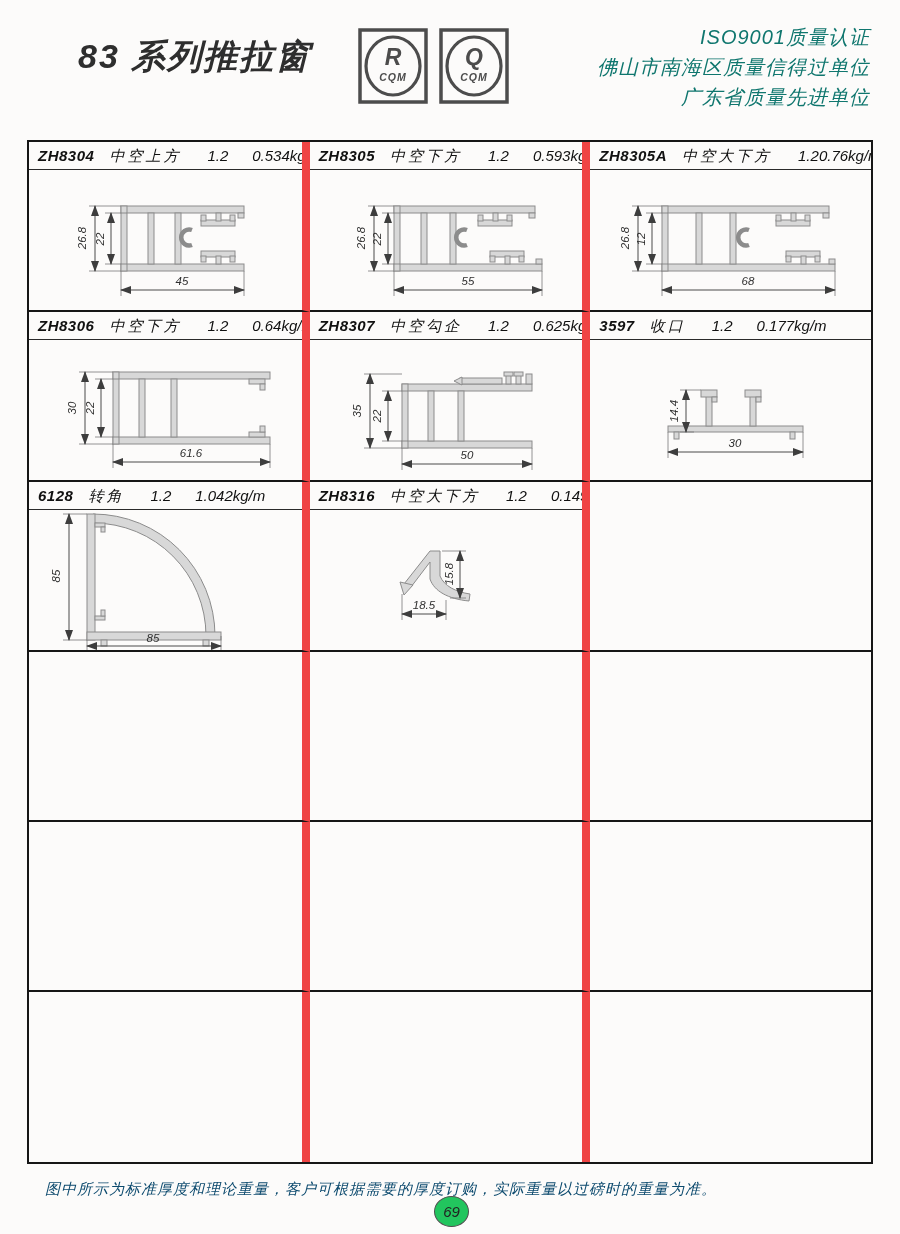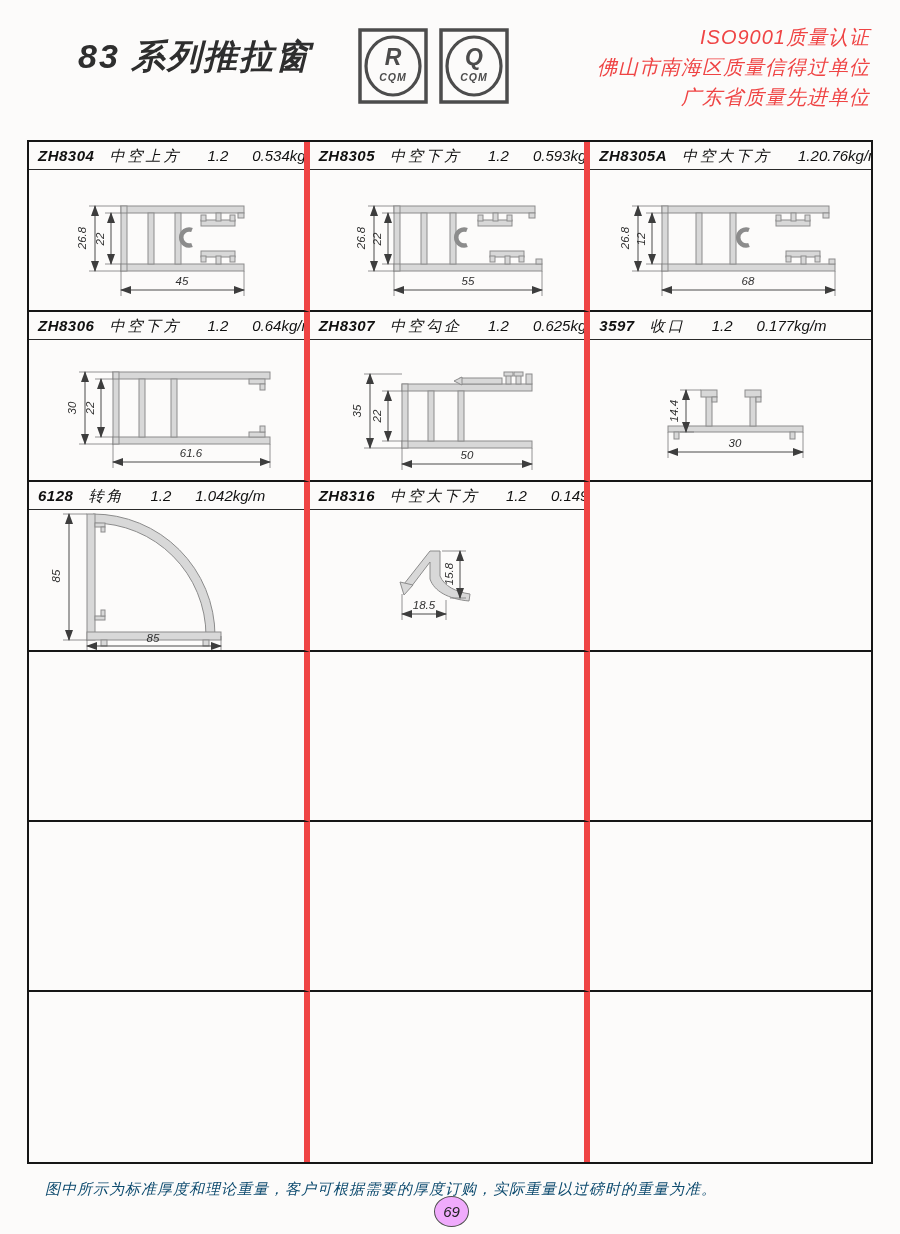--- a/index.html
+++ b/index.html
@@ -3,25 +3,25 @@
 <meta charset="utf-8">
 <style>
   html,body{margin:0;padding:0;}
   body{background:#e8e8e6;font-family:"Liberation Sans",sans-serif;}
   .page{position:relative;width:900px;height:1234px;background:#fcfbfa;margin:0 auto;overflow:hidden;color:#222;font-style:italic;}
 
   
   .title{position:absolute;left:78px;top:34px;font-size:34px;font-weight:bold;letter-spacing:2px;color:#2e2e2e;}
   .logo{position:absolute;top:27px;width:72px;height:78px;}
   .logo.l1{left:357px;} .logo.l2{left:438px;}
-  .certs{position:absolute;top:22px;right:30px;text-align:right;font-size:20px;line-height:30px;color:#ef4444;letter-spacing:1px;}
+  .certs{position:absolute;top:22px;right:30px;text-align:right;font-size:20px;line-height:30px;color:#0f766e;letter-spacing:1px;}
 
   
   .sheet{position:absolute;left:27px;top:140px;width:846px;height:1024px;border:2px solid #161616;display:grid;grid-template-columns:repeat(3,1fr);grid-template-rows:repeat(6,1fr);box-sizing:border-box;background:#fcfbfa;}
-  .cell{border-right:6px solid #ef4444;border-bottom:2px solid #161616;position:relative;overflow:hidden;}
+  .cell{border-right:8px solid #ef4444;border-bottom:2px solid #161616;position:relative;overflow:hidden;}
   .cell:nth-child(3n){border-right:none;}
   .cell:nth-child(n+16){border-bottom:none;}
   .cell-label{display:flex;align-items:baseline;padding:5px 8px 3px 9px;font-size:15px;color:#111;border-bottom:1.5px solid #2a2a2a;white-space:nowrap;}
   .c-code{font-weight:bold;letter-spacing:0.5px;}
   .c-name{margin-left:15px;letter-spacing:3px;}
   .c-thick{margin-left:26px;}
   .c-weight{margin-left:24px;}
   .c-weight.fused{margin-left:0;}
   .draw{display:block;margin:0 auto;}
 
@@ -34,21 +34,21 @@
   .arrowhead{fill:#3d3d3d;}
 
   
   .lg-frame{fill:none;stroke:#4c4c4c;stroke-width:3.5;}
   .lg-circle{fill:none;stroke:#4c4c4c;stroke-width:3.2;}
   .lg-mark{font-size:23px;font-weight:bold;fill:#4c4c4c;}
   .lg-sub{font-size:10.5px;font-weight:bold;fill:#4c4c4c;letter-spacing:1px;}
 
   
   .note{position:absolute;left:45px;top:1180px;font-size:15px;letter-spacing:1px;color:#0c4a6e;}
-  .pagenum{position:absolute;left:434px;top:1196px;width:33px;height:29px;border:1.5px solid #4f4f4f;border-radius:50%;text-align:center;line-height:29px;font-size:15px;color:#222;background:#f0abfc;}
+  .pagenum{position:absolute;left:434px;top:1196px;width:33px;height:29px;border:1.5px solid #4f4f4f;border-radius:50%;text-align:center;line-height:29px;font-size:15px;color:#222;background:#22c55e;}
 </style>
 </head>
 <body>
 
 <div class="page">
 
   <svg width="0" height="0" style="position:absolute">
     <defs>
       <marker id="arr" markerWidth="11" markerHeight="8" refX="10" refY="4" orient="auto-start-reverse" markerUnits="userSpaceOnUse">
         <path d="M0,0 L11,4 L0,8 Z" class="arrowhead"></path>

